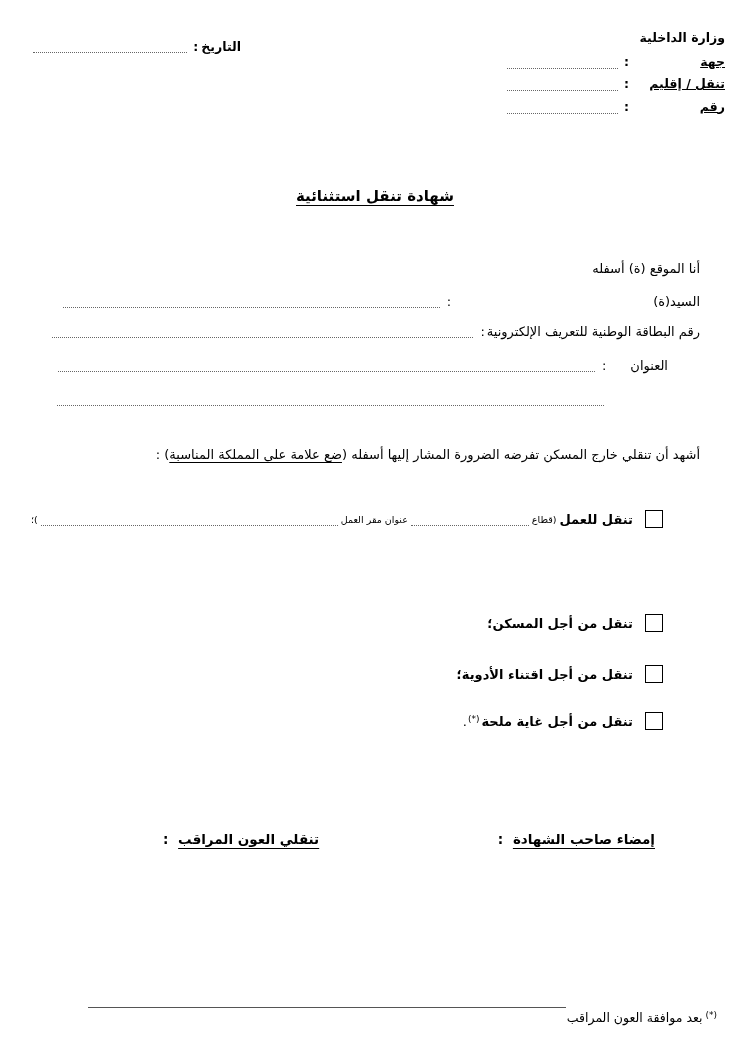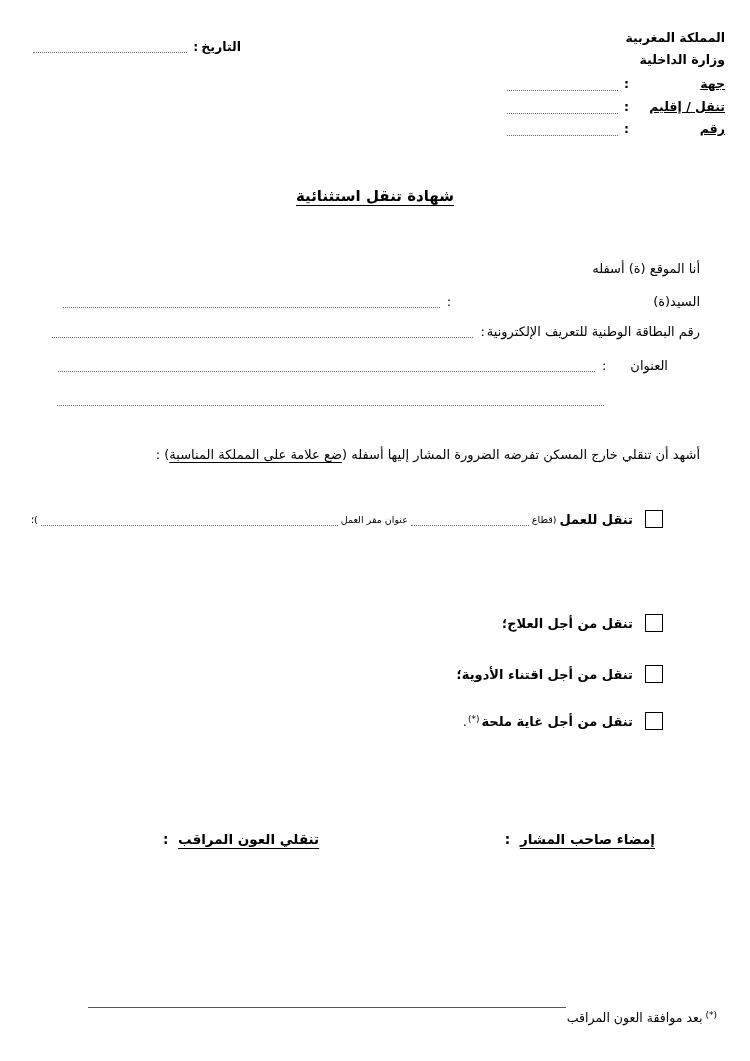--- a/index.html
+++ b/index.html
@@ -80,21 +80,20 @@
   .footnote-line{top:1007px;left:88px;width:478px;border-top:1.1px solid #555;height:0;}
   .footnote{top:1009px;right:33px;font-size:12.5px;line-height:18px;white-space:nowrap;}
   .fn-sup{font-size:9px;position:relative;top:-4px;margin-left:3px;}
 </style>
 </head>
 <body>
 
 <div class="page">
 
   <div class="abs header-block">
-    <div class="h-line">المملكة المغربية</div>
     <div class="h-line ministry">وزارة الداخلية</div>
     <div class="row h-row">
       <span class="h-label">جهة</span>
       <span class="h-colon">:</span>
       <span class="dots"></span>
     </div>
     <div class="row h-row">
       <span class="h-label">تنقل / إقليم</span>
       <span class="h-colon">:</span>
       <span class="dots"></span>
@@ -149,37 +148,37 @@
     <span class="small">(قطاع</span>
     <span class="dots dots-fixed"></span>
     <span class="small">عنوان مقر العمل</span>
     <span class="dots dots-grow"></span>
     <span class="small">)؛</span>
   </div>
 
 
   <div class="abs row reason-row row3">
     <span class="cbx"></span>
-    <span class="r-label">تنقل من أجل العلاج؛</span>
+    <span class="r-label">تنقل من أجل المسكن؛</span>
   </div>
 
   <div class="abs row reason-row row4">
     <span class="cbx"></span>
     <span class="r-label">تنقل من أجل اقتناء الأدوية؛</span>
   </div>
 
   <div class="abs row reason-row row5">
     <span class="cbx"></span>
     <span class="r-label">تنقل من أجل غاية ملحة</span>
     <span class="sup">(*)</span>
     <span class="r5-period">.</span>
   </div>
 
   <div class="abs sig sig-holder">
-    <span class="u">إمضاء صاحب المشار</span>
+    <span class="u">إمضاء صاحب الشهادة</span>
     <span class="sig-colon">:</span>
   </div>
   <div class="abs sig sig-agent">
     <span class="u">تنقلي العون المراقب</span>
     <span class="sig-colon">:</span>
   </div>
 
   <div class="abs footnote-line"></div>
   <div class="abs footnote">
     <span class="fn-sup">(*)</span><span>بعد موافقة العون المراقب</span>

